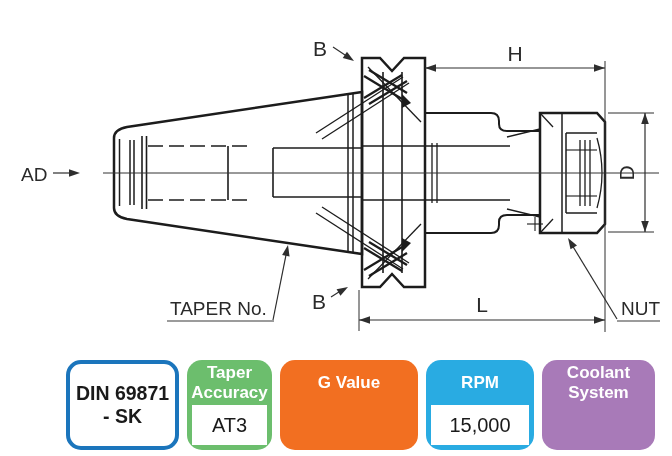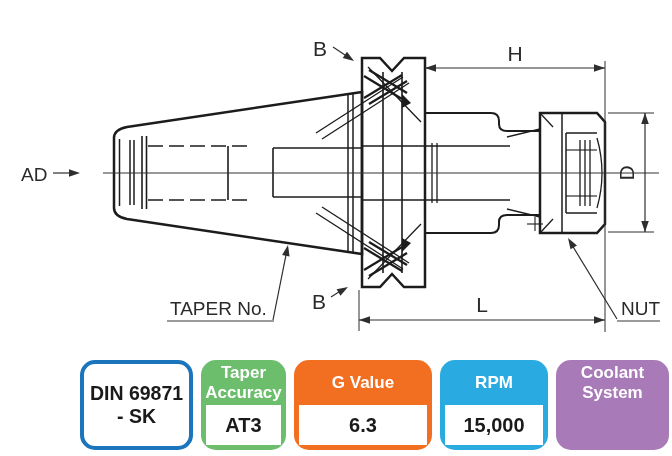--- a/index.html
+++ b/index.html
@@ -47,21 +47,21 @@
   }
   .badge-filled{overflow:hidden;}
   .badge-header{
     height:45px;display:flex;align-items:center;justify-content:center;
     color:#ffffff;font-weight:bold;font-size:17px;line-height:19.5px;
     text-align:center;padding:0 4px;
   }
   .badge-value{
     position:absolute;left:5px;right:5px;bottom:5px;height:40px;
     background:#ffffff;display:flex;align-items:center;justify-content:center;
-    font-weight:bold;font-size:20px;color:#1a1a1a;
+    font-weight:normal;font-size:20px;color:#1a1a1a;
   }
 </style>
 </head>
 <body>
 
 <div class="stage">
 
   <svg width="672" height="350" viewBox="0 0 672 350">
 
     <g>
@@ -192,31 +192,30 @@
     <g>
       <text class="dwg-label" x="621" y="315">NUT</text>
       <line class="underline" x1="617" y1="321" x2="660" y2="321"></line>
       <line class="dim" x1="617" y1="319" x2="572" y2="245"></line>
       <polygon class="arrow" points="0,0 -11,-3.8 -11,3.8" transform="translate(568,238) rotate(-121.5)"></polygon>
     </g>
   </svg>
 
   
   <div class="badges">
-    <div class="badge badge-outline" style="border-color: rgb(27, 117, 188); margin-left: 14px;">
+    <div class="badge badge-outline" style="border-color: rgb(27, 117, 188);">
       <div>DIN 69871</div>
       <div>- SK</div>
     </div>
     <div class="badge badge-filled" style="background-color: rgb(108, 190, 109);">
       <div class="badge-header">Taper Accuracy</div>
       <div class="badge-value">AT3</div>
     </div>
     <div class="badge badge-filled" style="background-color: rgb(242, 111, 33);">
       <div class="badge-header">G Value</div>
-      <div class="badge-value">6.3</div>
     </div>
     <div class="badge badge-filled" style="background-color: rgb(41, 171, 226);">
       <div class="badge-header">RPM</div>
       <div class="badge-value">15,000</div>
     </div>
     <div class="badge badge-filled" style="background-color: rgb(168, 122, 184);">
       <div class="badge-header">Coolant System</div>
     </div>
   </div>
 </div>

